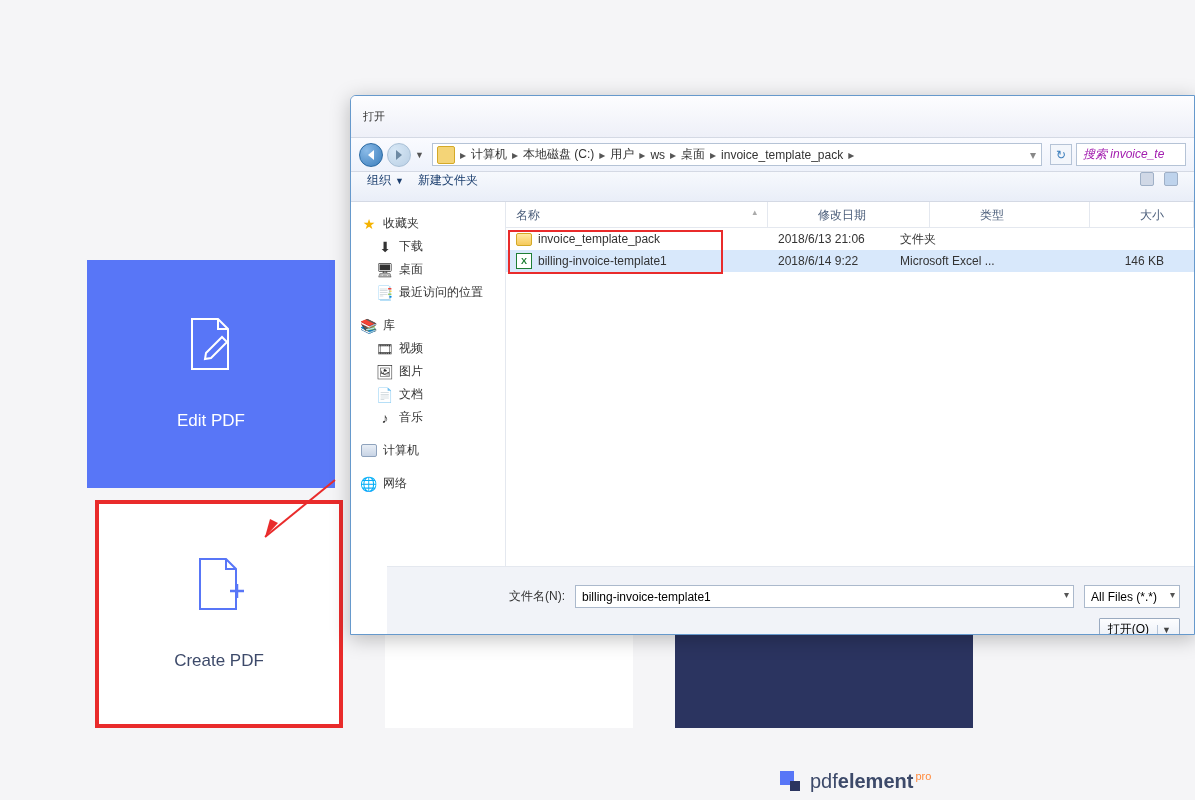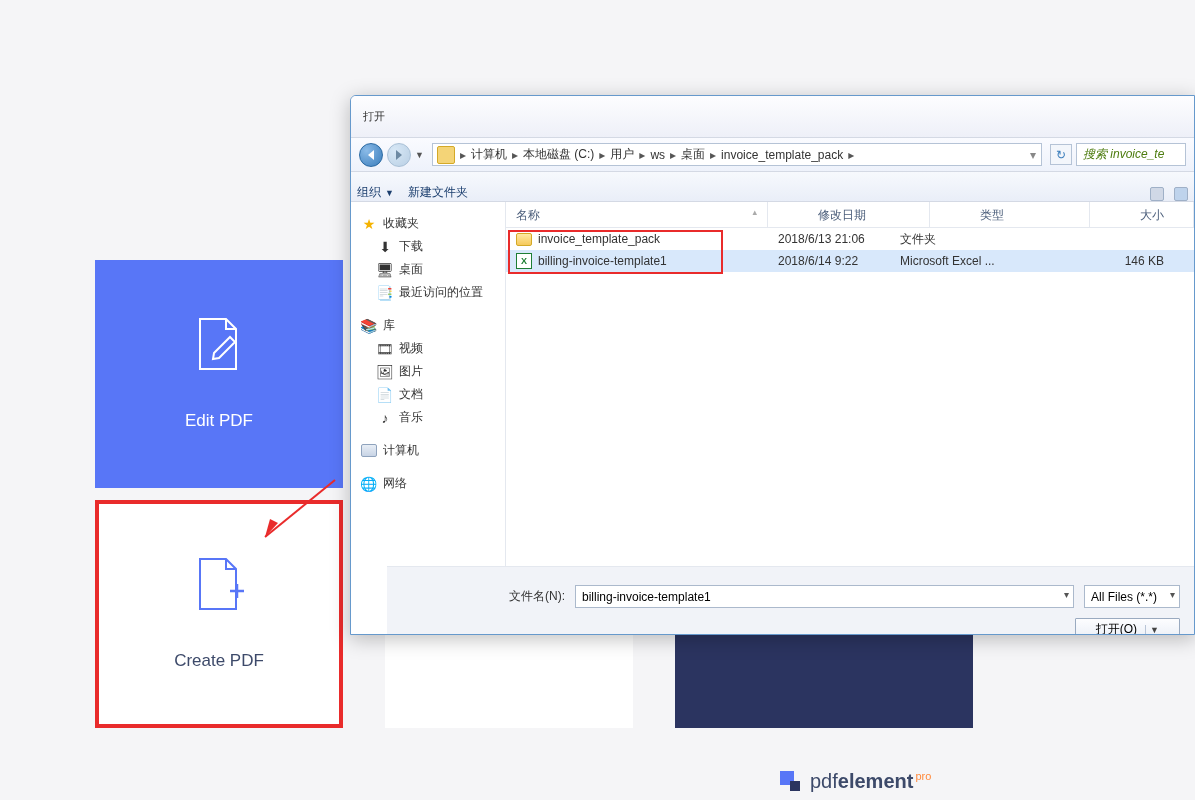--- a/index.html
+++ b/index.html
@@ -2,21 +2,21 @@
 <html><head>
 <meta charset="utf-8">
 <style>
 * { box-sizing: border-box; margin: 0; padding: 0; font-family: "Microsoft YaHei", Tahoma, Arial, sans-serif; }
 body { background: #f5f5f7; width: 1195px; height: 800px; position: relative; overflow: hidden; }
 
 
 .tile { position: absolute; width: 248px; height: 228px; display: flex; flex-direction: column; align-items: center; justify-content: center; gap: 38px; }
 .tile .icon-wrap { height: 56px; display: flex; align-items: center; justify-content: center; }
 .tile .label { font-size: 17px; font-weight: 400; }
-#tile-edit { left: 95px; top: 260px; background: #5876f7; color: #fff; }
+#tile-edit { left: 87px; top: 260px; background: #5876f7; color: #fff; }
 #tile-create { left: 95px; top: 500px; background: #fff; color: #3d4a6a; border: 4px solid #e92b2b; }
 #tile-combine { left: 385px; top: 500px; background: #fff; color: #3d4a6a; width: 248px; height: 228px; }
 #tile-templates { left: 675px; top: 500px; background: #2b3460; color: #fff; width: 298px; height: 228px; flex-direction: row; gap: 26px; justify-content: center; }
 #tile-templates .label { font-size: 18px; }
 
 
 .arrow { position: absolute; left: 250px; top: 475px; width: 100px; height: 80px; pointer-events: none; }
 
 
 .logo { position: absolute; left: 780px; top: 770px; font-size: 20px; color: #3d4a6a; display: flex; align-items: center; gap: 8px; }
@@ -26,23 +26,23 @@
 .dialog { position: absolute; left: 350px; top: 95px; width: 845px; height: 540px; background: #fff; border: 1px solid #6699cc; box-shadow: 0 4px 20px rgba(0,0,0,.25); border-radius: 6px 0 0 0; overflow: hidden; }
 .titlebar { height: 42px; background: linear-gradient(#fdfdff,#eef0f8); border-bottom: 1px solid #d4d9e4; display: flex; align-items: center; padding: 0 12px; font-size: 11px; color: #333; }
 .navbar { height: 34px; background: linear-gradient(#fafbff,#eef2fb); border-bottom: 1px solid #d4d9e4; display: flex; align-items: center; padding: 0 8px; gap: 4px; font-size: 12px; color: #333; }
 .navbtn { width: 24px; height: 24px; border-radius: 50%; background: radial-gradient(circle at 30% 30%, #8bbbe8, #3a7dbb); border: 1px solid #2c6aa3; display: flex; align-items: center; justify-content: center; color: #fff; font-size: 12px; }
 .navbtn.fwd { background: radial-gradient(circle at 30% 30%, #d8e8f6, #b9cfe4); color: #6e8aa3; border-color: #a9c0d6; }
 .crumbbar { flex: 1; height: 23px; border: 1px solid #b5c3d6; background: #fff; display: flex; align-items: center; padding: 0 2px; margin: 0 4px; overflow: hidden; }
 .crumb-ico { width: 18px; height: 18px; background: #f4d477; border: 1px solid #d4a927; border-radius: 2px; margin: 0 2px; }
 .crumb { padding: 0 2px; white-space: nowrap; }
 .crumb-sep { padding: 0 3px; color: #555; }
 .refbtn { width: 22px; height: 21px; border: 1px solid #b5c3d6; background: #f3f6fb; display:flex; align-items:center; justify-content:center; color:#3a7dbb; font-size:12px;}
-.searchbox { height: 23px; border: 1px solid #b5c3d6; background: #fff; color: #4d7c0f; font-style: italic; padding: 0 6px; font-size: 12px; display: flex; align-items: center; width: 110px; }
-
-.toolbar { height: 30px; background: linear-gradient(#f7f9fd,#e9eef8); border-bottom: 1px solid #d4d9e4; display: flex; align-items: flex-end; padding: 0 6px; gap: 18px; font-size: 12px; color: #1b3e6e; justify-content: space-between;}
+.searchbox { height: 23px; border: 1px solid #b5c3d6; background: #fff; color: #a21caf; font-style: italic; padding: 0 6px; font-size: 12px; display: flex; align-items: center; width: 110px; }
+
+.toolbar { height: 30px; background: linear-gradient(#f7f9fd,#e9eef8); border-bottom: 1px solid #d4d9e4; display: flex; align-items: flex-start; padding: 0 16px; gap: 18px; font-size: 12px; color: #1b3e6e; justify-content: space-between;}
 .toolbar .left{display:flex; gap:14px; align-items:center;}
 .toolbar .tbtn { display: flex; align-items: center; gap: 4px; cursor: default; }
 .toolbar .right{display:flex; gap:10px; align-items:center;}
 .mini-ico{width:14px;height:14px;background:#d0d8e6;border:1px solid #9fb0c7;border-radius:2px;}
 
 .body { display: flex; height: 364px; }
 .sidebar { width: 155px; background: #fff; border-right: 1px solid #e4e8ef; padding: 6px 0; overflow: hidden; }
 .sb-group { margin: 4px 0 10px 0; }
 .sb-header { display: flex; align-items: center; gap: 6px; padding: 3px 10px; font-size: 12px; color: #333; }
 .sb-item { display: flex; align-items: center; gap: 6px; padding: 3px 10px 3px 26px; font-size: 12px; color: #333; }
@@ -64,21 +64,21 @@
 .red-box{position:absolute; border:2px solid #e92b2b; pointer-events:none;}
 
 .footer { padding: 18px 14px 14px 14px; border-top:1px solid #e4e8ef; background:#f1f3f8;margin-left:36px;}
 .footer .row{display:flex;align-items:center;gap:10px;margin-bottom:10px;}
 .footer label{font-size:12px;color:#333;white-space:nowrap;}
 .footer .combo{height:23px;border:1px solid #abb9cc;background:#fff;font-size:12px;padding:0 18px 0 6px;display:flex;align-items:center;position:relative;}
 .footer .combo::after{content:"▾";position:absolute;right:4px;top:3px;color:#555;font-size:10px;}
 .footer .fname{flex:1;}
 .footer .ftype{width:96px;}
 .footer .btns{display:flex;justify-content:flex-end;gap:8px;}
-.winbtn{height:23px;border:1px solid #9aaac0;background:linear-gradient(#fdfdff,#e9eef6);font-size:12px;padding:0 20px;display:flex;align-items:center;gap:2px;border-radius:1px;}
+.winbtn{height:23px;border:1px solid #9aaac0;background:linear-gradient(#fdfdff,#e9eef6);font-size:12px;padding:0 8px;display:flex;align-items:center;gap:2px;border-radius:1px;}
 .winbtn .drop{border-left:1px solid #b8c4d6;margin-left:6px;padding-left:4px;font-size:9px;color:#444;}
 
 .tri-left, .tri-right { width:0;height:0;border-top:5px solid transparent;border-bottom:5px solid transparent;}
 .tri-left{border-right:6px solid #fff;}
 .tri-right{border-left:6px solid #fff;}
 </style>
 </head>
 <body>
 
 <div id="tile-edit" class="tile">

